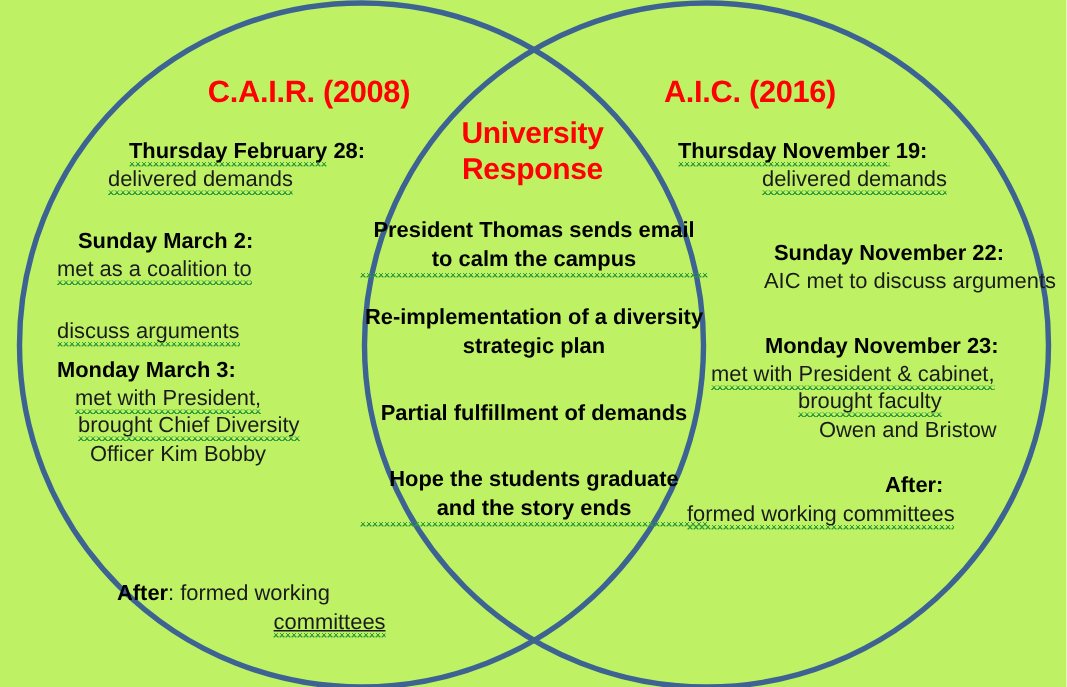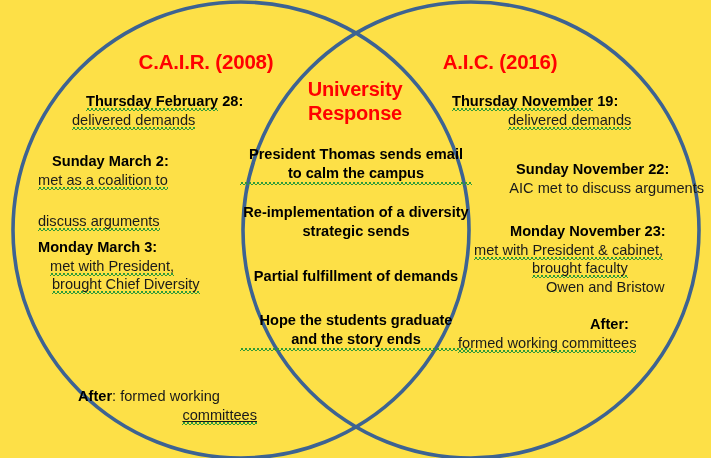--- a/index.html
+++ b/index.html
@@ -7,21 +7,21 @@
     padding: 0;
     background: #ffffff;
   }
   body {
     font-family: "Liberation Sans", sans-serif;
   }
   #venn-canvas {
     position: relative;
     width: 711px;
     height: 458px;
-    background: #fde047;
+    background: #bef264;
     overflow: hidden;
   }
   #venn-svg {
     position: absolute;
     left: 0;
     top: 0;
     width: 711px;
     height: 458px;
   }
   .layer {
@@ -160,20 +160,21 @@
     <div class="entry" id="l-entry-1">
       <span class="ln"><span class="hd">Sunday March 2:</span></span>
       <span class="ln"><span class="bd sq">met as a coalition to</span></span>
       <span class="ln"><span class="bd sq">discuss arguments</span></span>
     </div>
 
     <div class="entry" id="l-entry-2">
       <span class="ln"><span class="hd">Monday March 3:</span></span>
       <span class="ln"><span class="bd sq">met with President,</span></span>
       <span class="ln"><span class="bd sq">brought Chief Diversity</span></span>
+      <span class="ln"><span class="bd">Officer Kim Bobby</span></span>
     </div>
 
     <div class="entry" id="l-entry-3">
       <span class="ln"><span class="hd">After</span><span class="bd">:  formed working</span></span>
       <span class="ln"><span class="bd sq">committees</span></span>
     </div>
 
     <div class="entry" id="r-entry-0">
       <span class="ln"><span class="hd sq">Thursday  November</span><span class="hd"> 19:</span></span>
       <span class="ln"><span class="bd sq">delivered demands</span></span>
@@ -196,21 +197,21 @@
       <span class="ln"><span class="bd sq">formed working committees</span></span>
     </div>
 
     <div class="center-entry" id="c-entry-0">
       <span class="ln">President Thomas sends email</span>
       <span class="ln sq">to calm the campus</span>
     </div>
 
     <div class="center-entry" id="c-entry-1">
       <span class="ln">Re-implementation of a diversity</span>
-      <span class="ln">strategic sends</span>
+      <span class="ln">strategic plan</span>
     </div>
 
     <div class="center-entry" id="c-entry-2">
       <span class="ln">Partial fulfillment of demands</span>
     </div>
 
     <div class="center-entry" id="c-entry-3">
       <span class="ln">Hope the students graduate</span>
       <span class="ln sq">and the story ends</span>
     </div>

